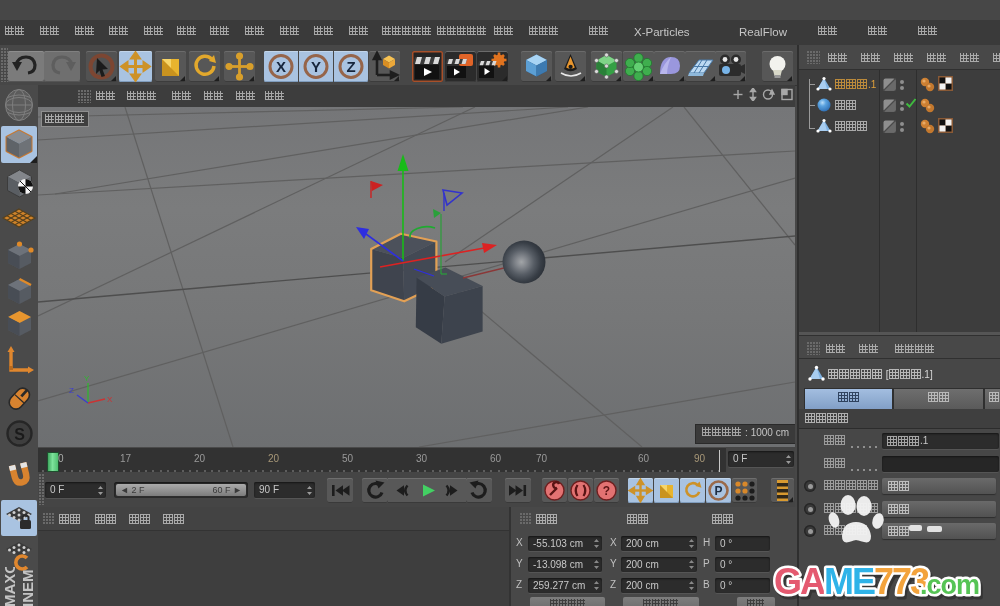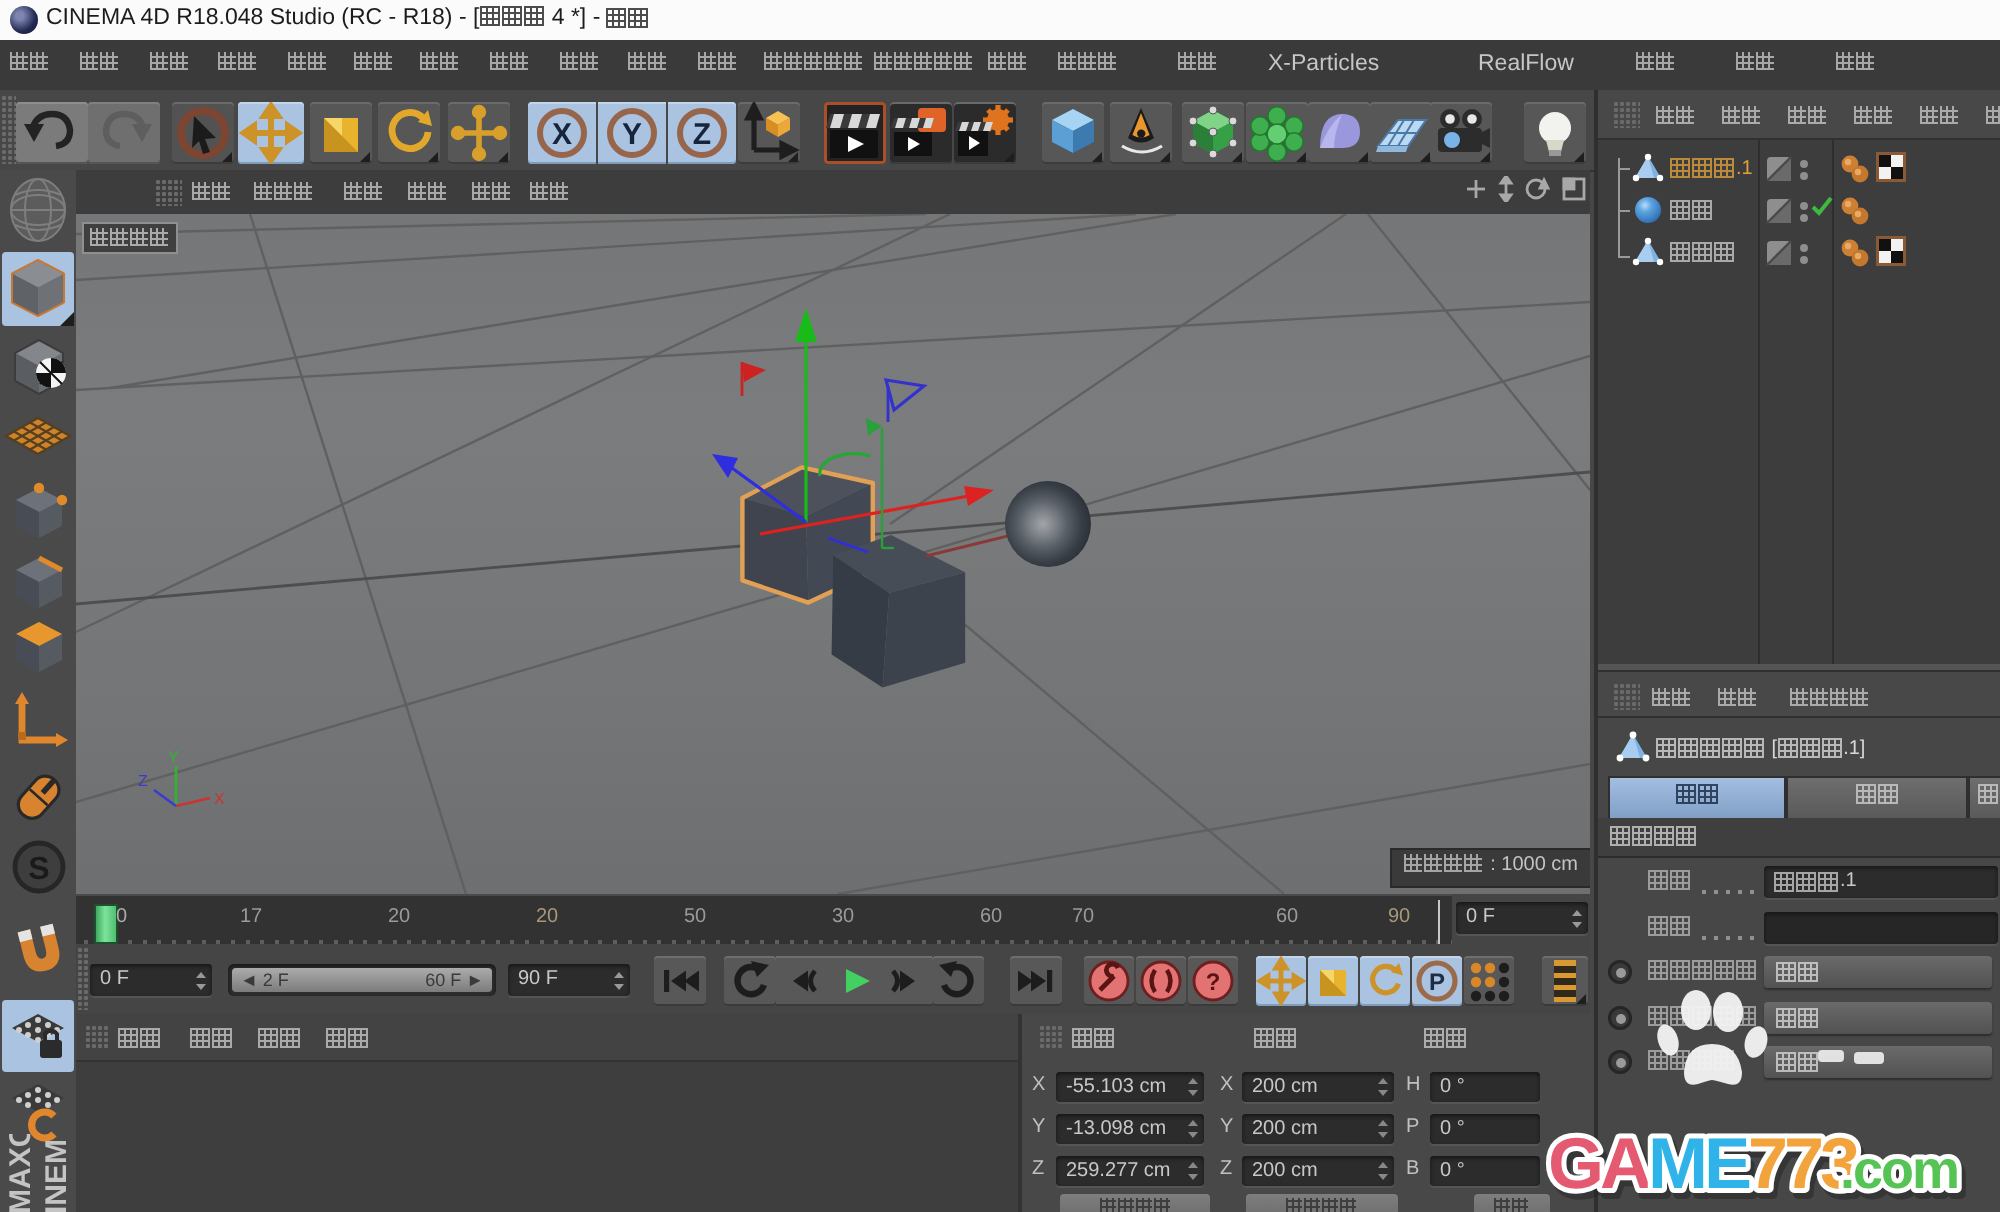--- a/index.html
+++ b/index.html
@@ -15,24 +15,20 @@
 .tile svg{position:absolute;left:0;top:0}
 .corner:after{content:"";position:absolute;right:1px;bottom:1px;border-style:solid;border-width:0 0 5px 5px;border-color:transparent transparent #1e1e1e transparent}
 .blue{background:#a9c3e1;box-shadow:inset 0 1px 0 #c2d5ea,inset 0 -1px 0 #7f9cbd}
 .fld{position:absolute;background:#2c2c2c;border-radius:2px;box-shadow:inset 0 1px 2px #151515,0 1px 0 #555;color:#c8c8c8;font-size:10px;line-height:15px;padding-left:5px;white-space:nowrap}
 .spin{position:absolute;right:2px;top:2px;width:7px;height:11px}
 .btn{position:absolute;top:6px;width:26px;height:25px;border-radius:2px;background:#585858;box-shadow:inset 0 1px 0 #6e6e6e,inset 0 -1px 0 #3a3a3a}
 .btn.blue{background:#a9c3e1;box-shadow:inset 0 1px 0 #c2d5ea,inset 0 -1px 0 #7f9cbd}
 </style></head><body>
 <div id="app">
 
-<div class="a" style="left:0;top:0;width:1000px;height:20px;background:#fbfbfb">
- <div class="a" style="left:5px;top:3px;width:14px;height:14px;border-radius:50%;background:radial-gradient(circle at 35% 35%,#7e86b0 15%,#232a52 60%,#10142e)"></div>
- <div class="a" style="left:23px;top:3px;font-size:11.5px;color:#1c1c1c;white-space:nowrap">CINEMA 4D R18.048 Studio (RC - R18) - [<span style="color:#1c1c1c"><b class="z z10"></b><b class="z z10"></b><b class="z z10"></b></span> 4 *] - <b class="z z10" style="margin-top:1px"></b><b class="z z10" style="margin-top:1px"></b></div>
-</div>
 
 <div class="a" style="left:0;top:20px;width:1000px;height:25px;background:#3a3a3a;color:#c6c6c6">
  <span class="mi" style="left:5px"><b class="z z9"></b><b class="z z9"></b></span>
  <span class="mi" style="left:40px"><b class="z z9"></b><b class="z z9"></b></span>
  <span class="mi" style="left:75px"><b class="z z9"></b><b class="z z9"></b></span>
  <span class="mi" style="left:109px"><b class="z z9"></b><b class="z z9"></b></span>
  <span class="mi" style="left:144px"><b class="z z9"></b><b class="z z9"></b></span>
  <span class="mi" style="left:177px"><b class="z z9"></b><b class="z z9"></b></span>
  <span class="mi" style="left:210px"><b class="z z9"></b><b class="z z9"></b></span>
  <span class="mi" style="left:245px"><b class="z z9"></b><b class="z z9"></b></span>

